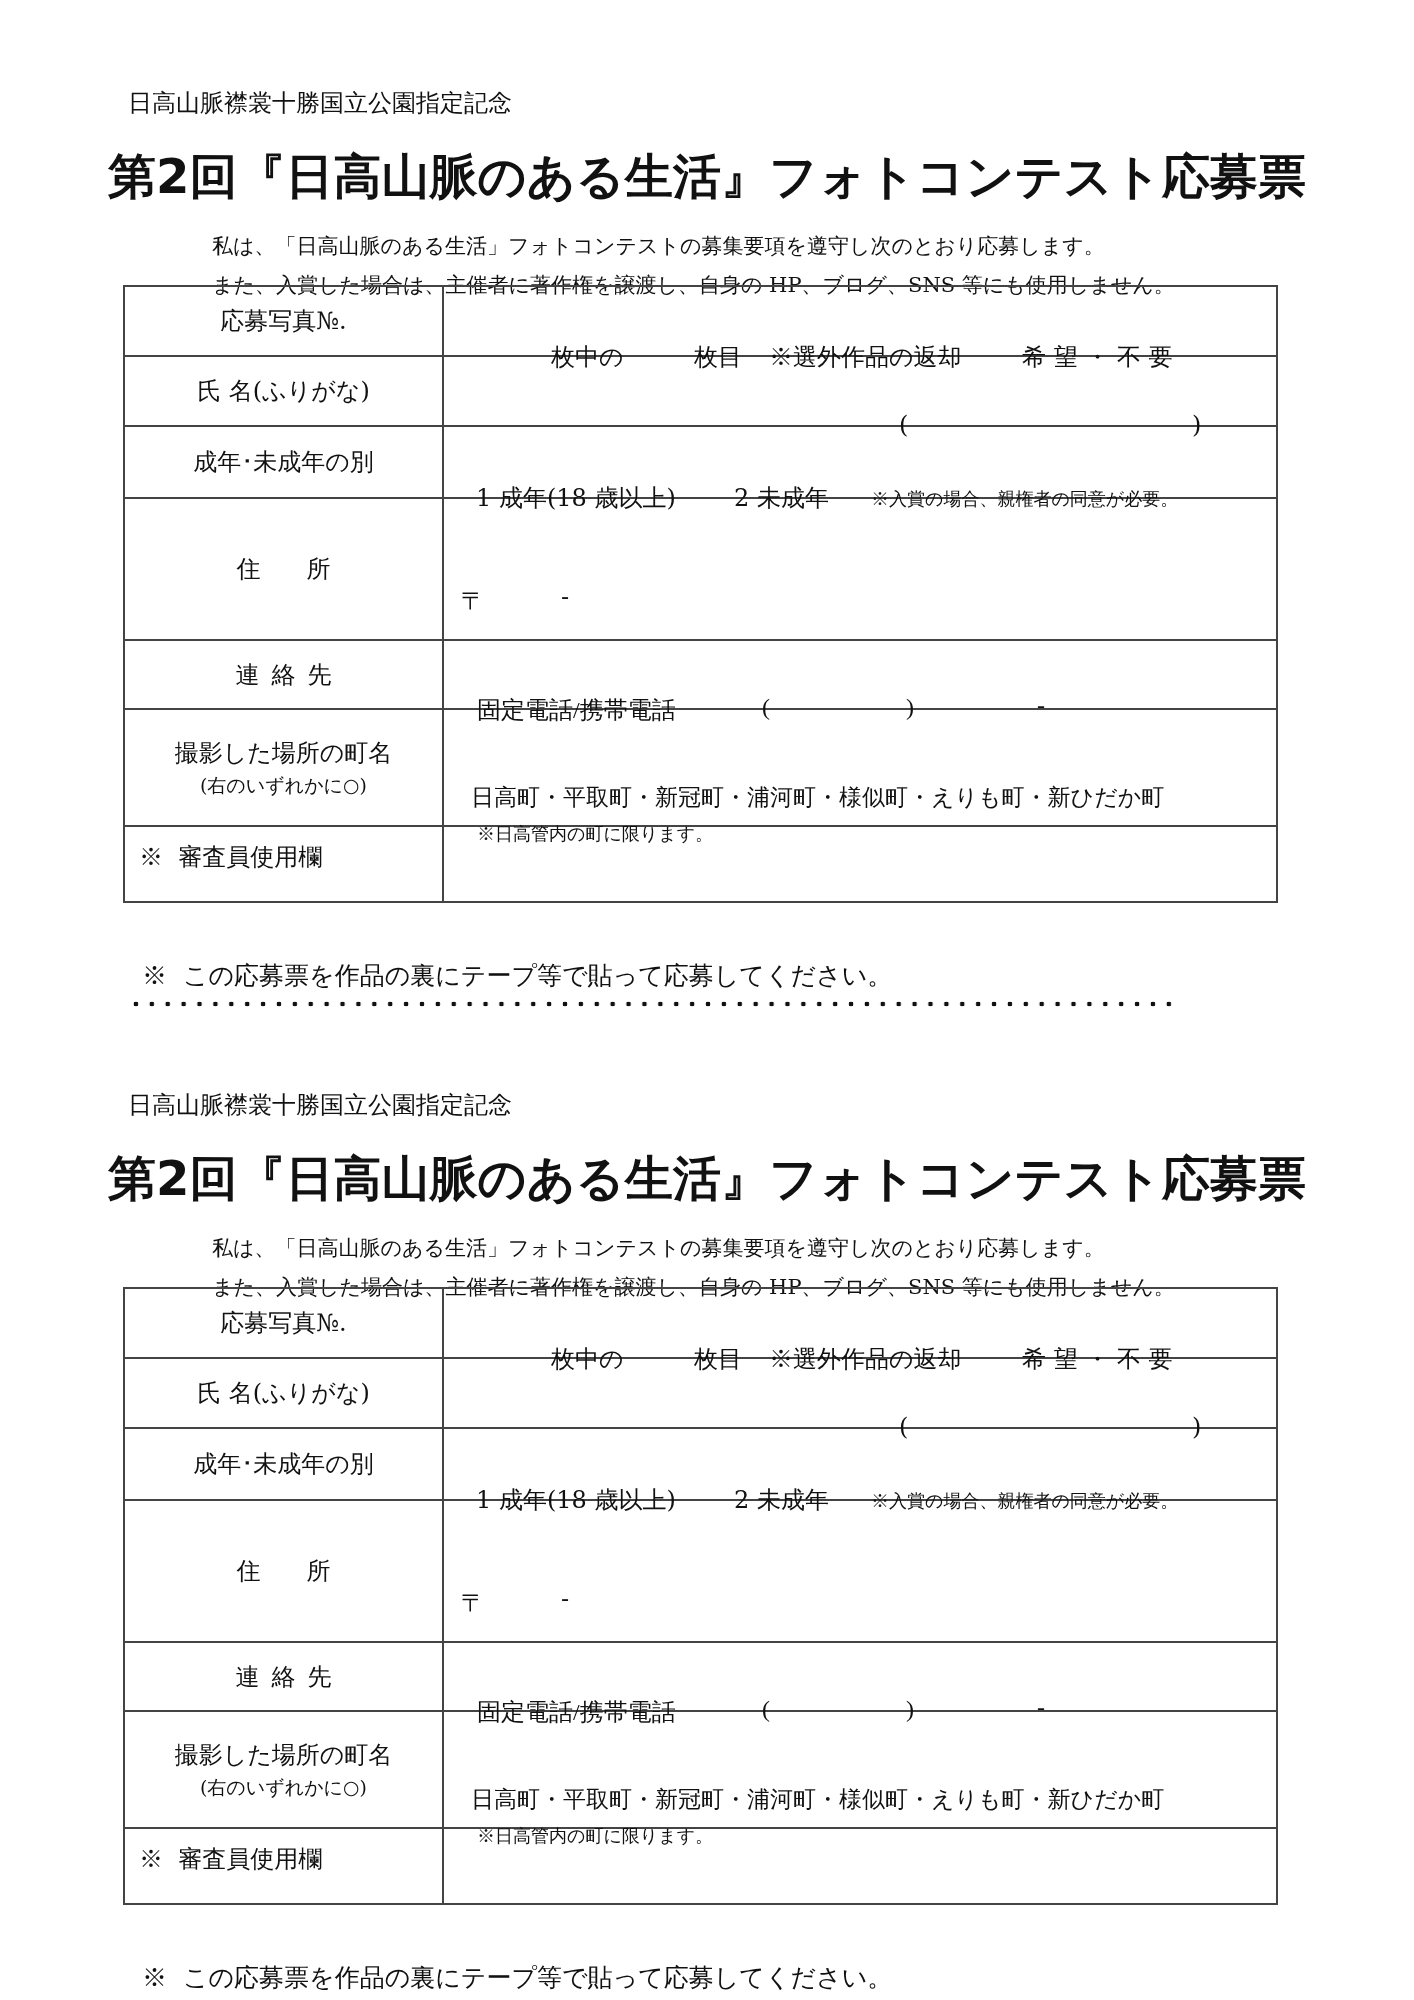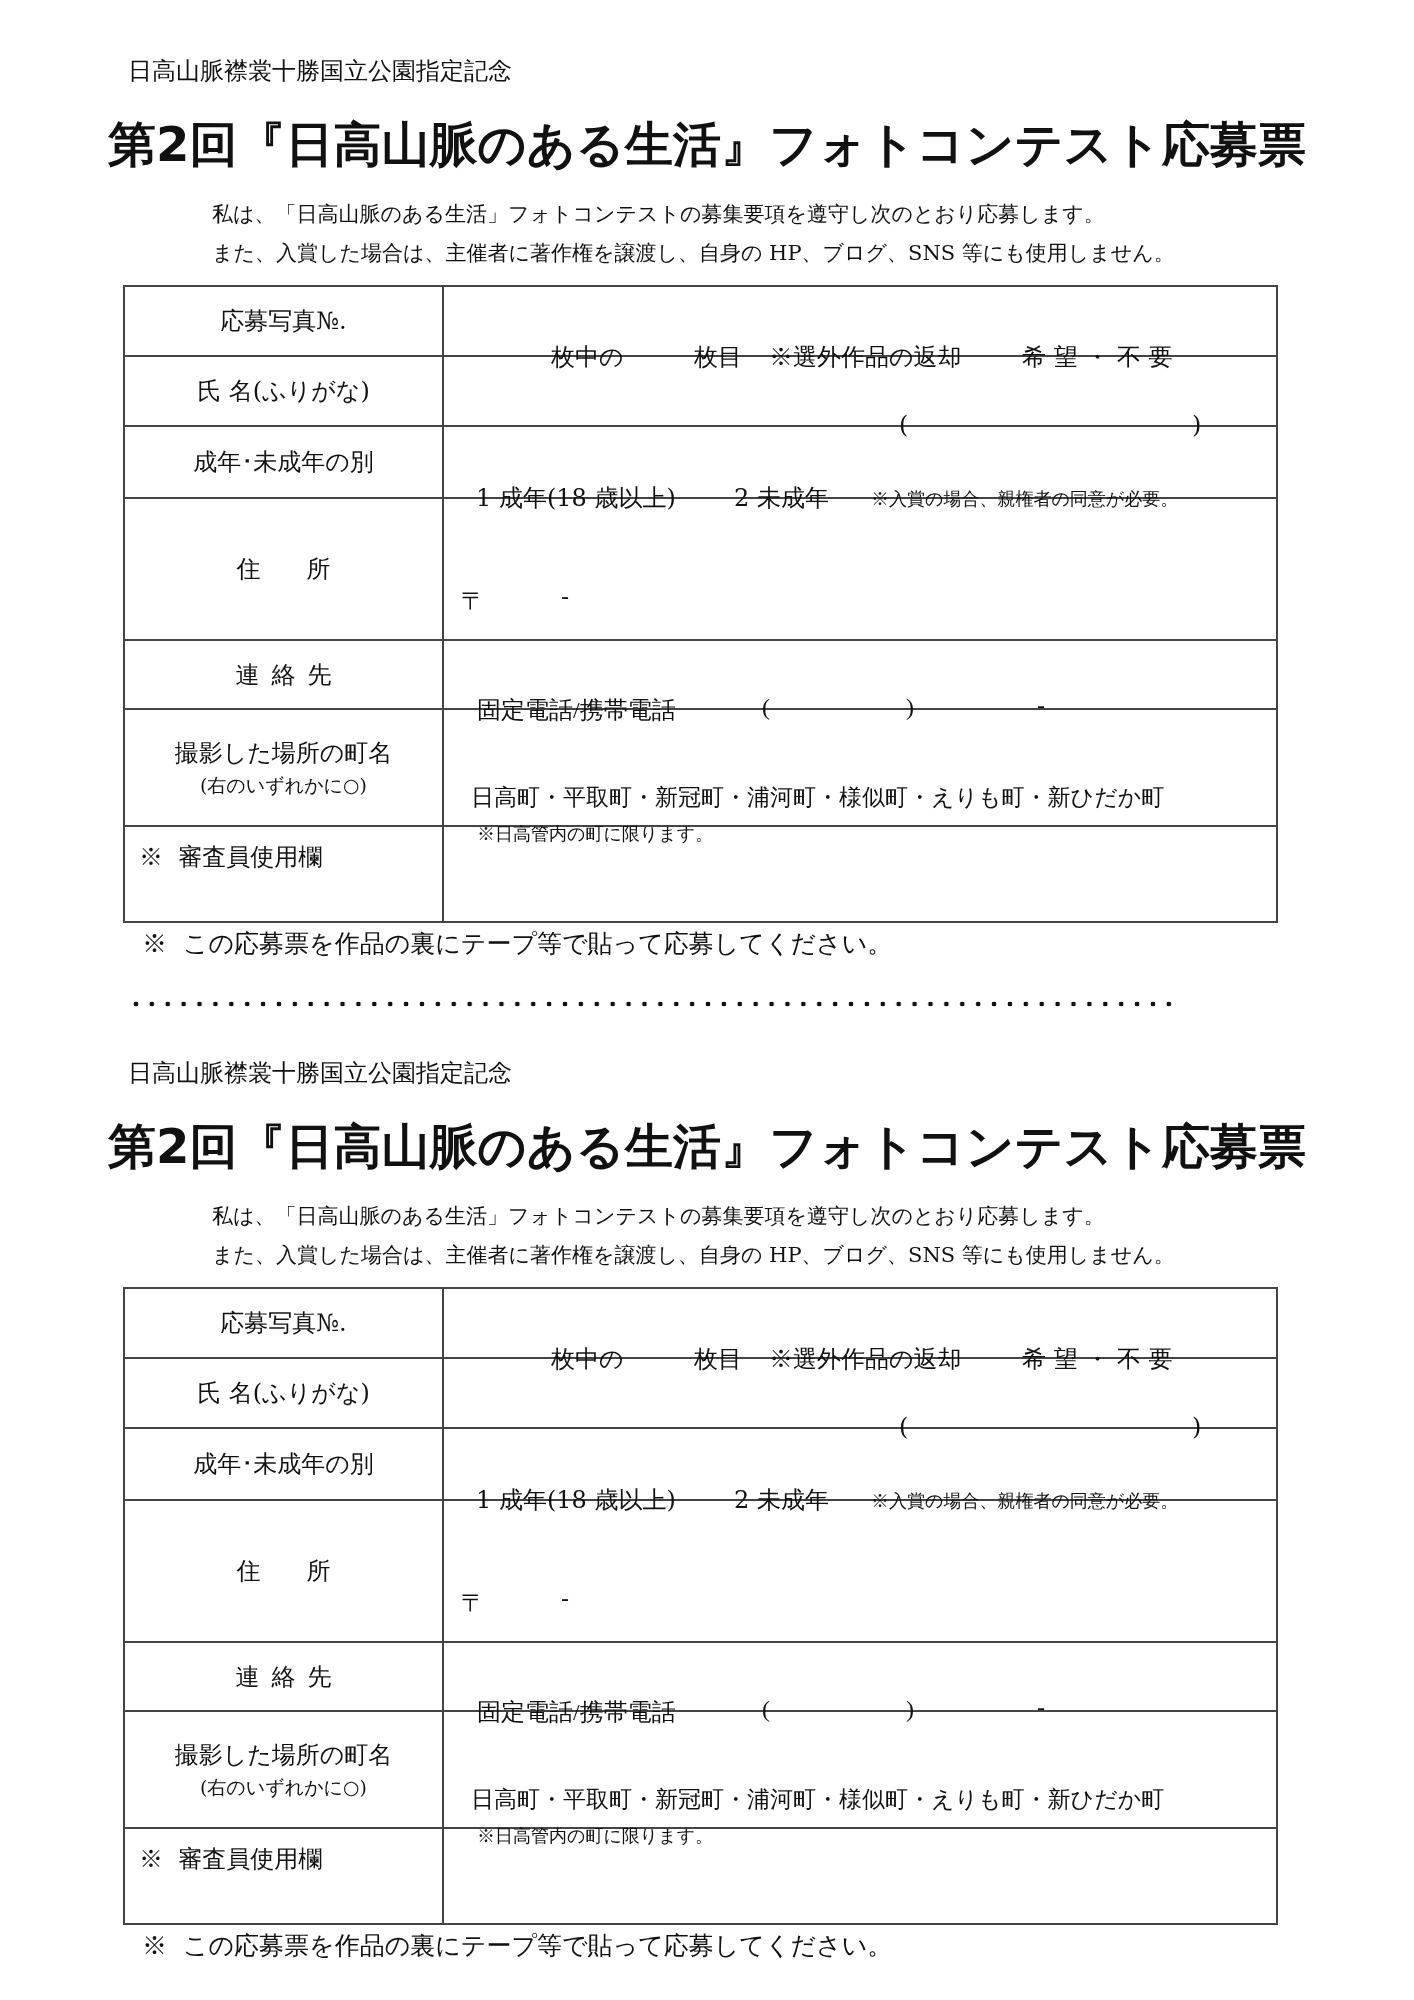--- a/index.html
+++ b/index.html
@@ -1,30 +1,30 @@
 <!DOCTYPE html>
 <html><head>
 <meta charset="utf-8">
 <style>
   html, body { margin:0; padding:0; background:#ffffff; }
   body { width:1414px; height:2000px; position:relative; overflow:hidden;
          font-family:"DejaVu Serif","Liberation Serif",serif; color:#111; }
   .form { position:absolute; left:0; width:1414px; height:1000px; }
-  .abs { position:absolute; white-space:nowrap; }
+  .abs { position:absolute; white-space:nowrap;margin-top:32px; }
   .header { left:128px; top:56px; font-size:24px; line-height:30px; }
   .title { left:0; width:1414px; text-align:center; top:120px; font-size:48px; line-height:48px;
            font-family:"DejaVu Sans","Liberation Sans",sans-serif; font-weight:bold; letter-spacing:0px; }
   .intro { left:212px; font-size:21px; line-height:28px; }
   .intro1 { top:200px; }
   .intro2 { top:239px; }
   table.entry { position:absolute; left:123px; top:285px; width:1155px; border-collapse:collapse; table-layout:fixed; }
   table.entry td { border:2px solid #444; padding:0; vertical-align:middle; font-size:24px; }
   table.entry td.lbl { width:317px; text-align:center;margin-left:36px; }
   .r1 { height:70px; } .r2 { height:70px; } .r3 { height:72px;padding-left:8px; }
-  .r4 { height:142px; } .r5 { height:69px;font-family:Liberation Serif, serif; } .r6 { height:117px; } .r7 { height:96px;padding-left:28px; }
+  .r4 { height:142px; } .r5 { height:69px;font-family:Liberation Serif, serif; } .r6 { height:117px; } .r7 { height:76px;padding-left:28px; }
   .cell { position:relative; height:100%; }
   .lbl-small { font-size:19px; display:block; margin-top:4px; }
   .lbl-left { text-align:left !important; padding-left:14px !important; vertical-align:top !important; }
   .lbl-left span { display:block; margin-top:14px; }
   .in { position:absolute; white-space:nowrap; }
   .note { left:142px; top:928px; font-size:25px; line-height:32px; }
   .dots { position:absolute; left:128px; top:1001px; width:1045px; height:6px;
           background-image: radial-gradient(circle, #111 2.2px, transparent 2.6px);
           background-size:15.9px 6px; background-repeat:repeat-x; }
   .small { font-size:18px; }

